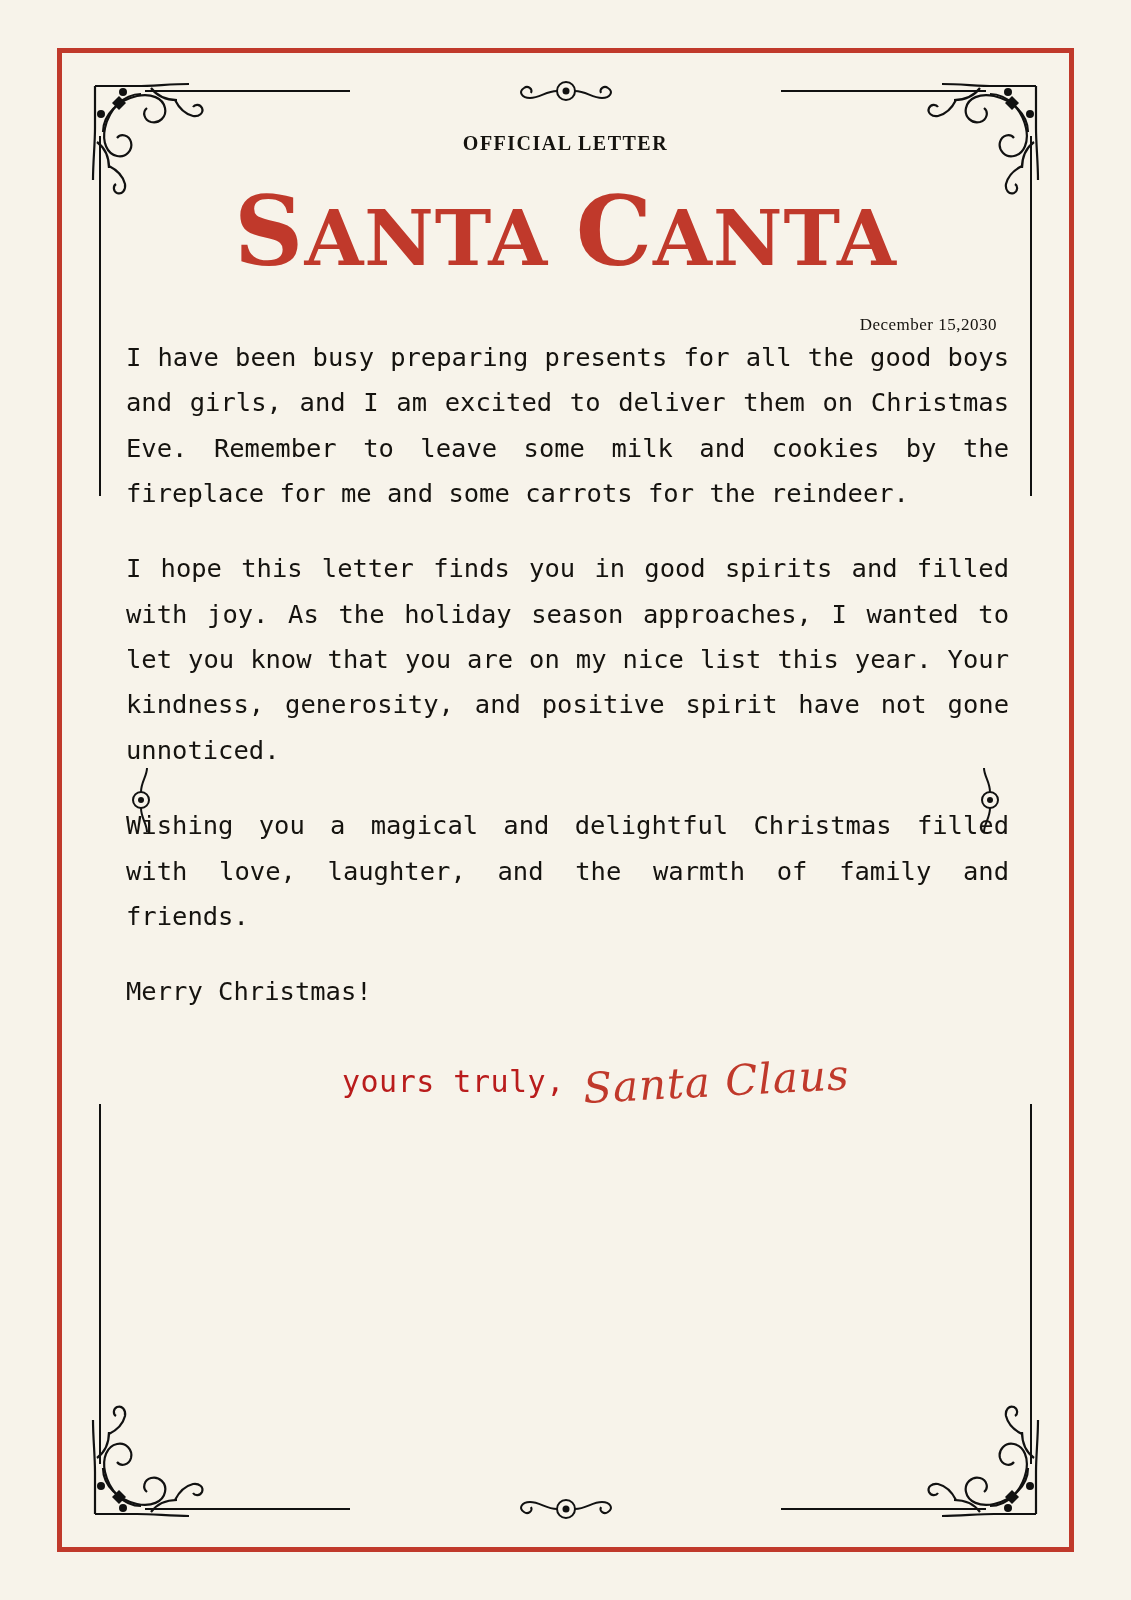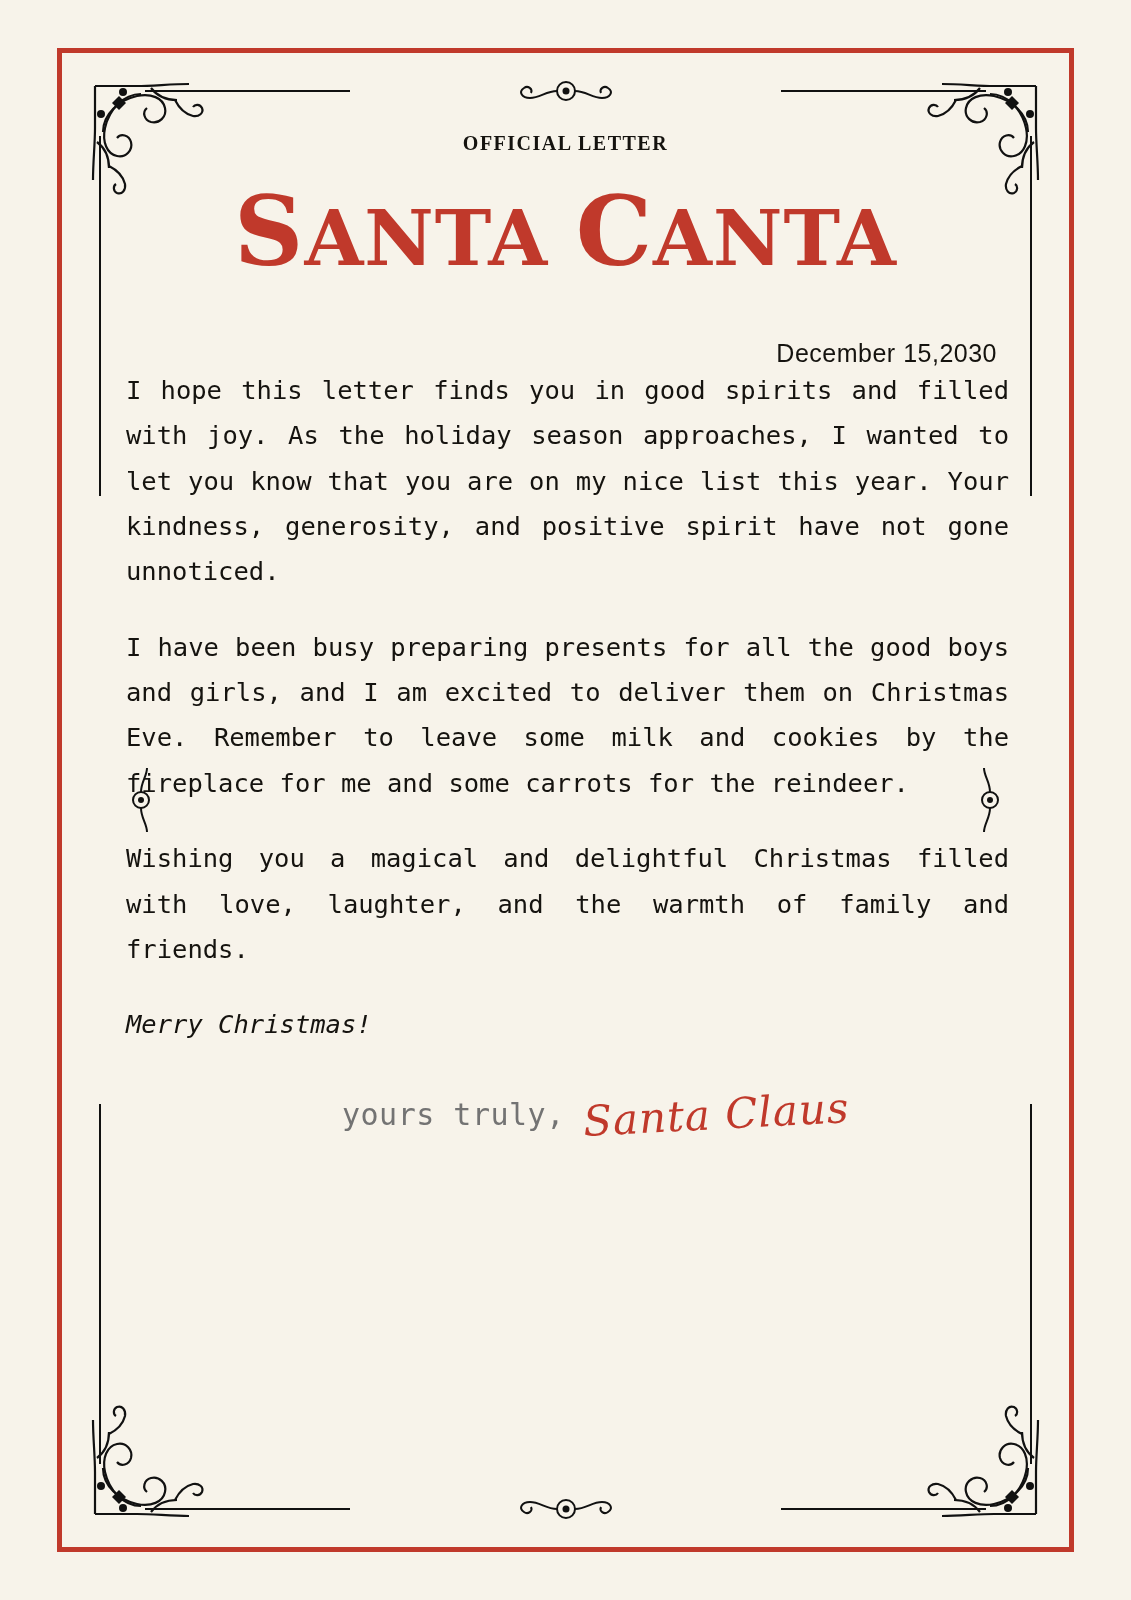--- a/index.html
+++ b/index.html
@@ -106,24 +106,24 @@
     margin-top: 34px;
     line-height: 1.05;
   }
   .santa-title .cap {
     font-size: 96px;
     line-height: 0.9;
   }
 
   .date {
     text-align: right;
-    font-family: Liberation Sans, sans-serif;
-    font-size: 25px;
+    font-family: Liberation Serif, serif;
+    font-size: 17px;
     color: #15130f;
-    margin-top: 60px;
+    margin-top: 36px;
     padding-right: 16px;
     letter-spacing: 0.5px;
   }
 
   .salutation {
     font-family: "DejaVu Sans Mono", monospace;
     font-size: 26px;
     color: #15130f;
     margin-top: 22px;
     padding-left: 8px;
@@ -132,35 +132,35 @@
   .body-text {
     font-family: "DejaVu Sans Mono", monospace;
     font-size: 25.5px;
     line-height: 1.78;
     color: #15130f;
     text-align: justify;
     padding-left: 8px;
     padding-right: 4px;
   }
   .body-text p { margin: 0 0 30px 0; }
-  .body-text p:last-child { margin-bottom: 0; font-style: italic; }
+  .body-text p:last-child { margin-bottom: 0; }
   .nojustify { text-align: left; }
 
   .signature-row {
     display: flex;
     align-items: center;
     justify-content: center;
     gap: 18px;
     margin-top: 42px;
     padding-left: 60px;
   }
   .yours-truly {
     font-family: "DejaVu Sans Mono", monospace;
     font-size: 30px;
-    color: #737373;
+    color: #b91c1c;
     letter-spacing: 0.5px;
   }
   .signature {
     font-family: "DejaVu Serif", serif;
     font-style: italic;
     font-size: 42px;
     color: #c0392b;
     letter-spacing: 1px;
     transform: rotate(-3deg);
   }
@@ -287,22 +287,22 @@
     <div class="official-letter">OFFICIAL LETTER</div>
 
     <div class="santa-title">
       <span class="cap">S</span><span>ANTA</span>&nbsp;<span class="cap">C</span><span>ANTA</span>
     </div>
 
     <div class="date">December 15,2030</div>
 
 
     <div class="body-text">
+      <p>I have been busy preparing presents for all the good boys and girls, and I am excited to deliver them on Christmas Eve. Remember to leave some milk and cookies by the fireplace for me and some carrots for the reindeer.</p>
       <p>I hope this letter finds you in good spirits and filled with joy. As the holiday season approaches, I wanted to let you know that you are on my nice list this year. Your kindness, generosity, and positive spirit have not gone unnoticed.</p>
-      <p>I have been busy preparing presents for all the good boys and girls, and I am excited to deliver them on Christmas Eve. Remember to leave some milk and cookies by the fireplace for me and some carrots for the reindeer.</p>
       <p>Wishing you a magical and delightful Christmas filled with love, laughter, and the warmth of family and friends.</p>
       <p class="nojustify">Merry Christmas!</p>
     </div>
 
     <div class="signature-row">
       <span class="yours-truly">yours truly,</span>
       <span class="signature">Santa Claus</span>
     </div>
 
   </div>

